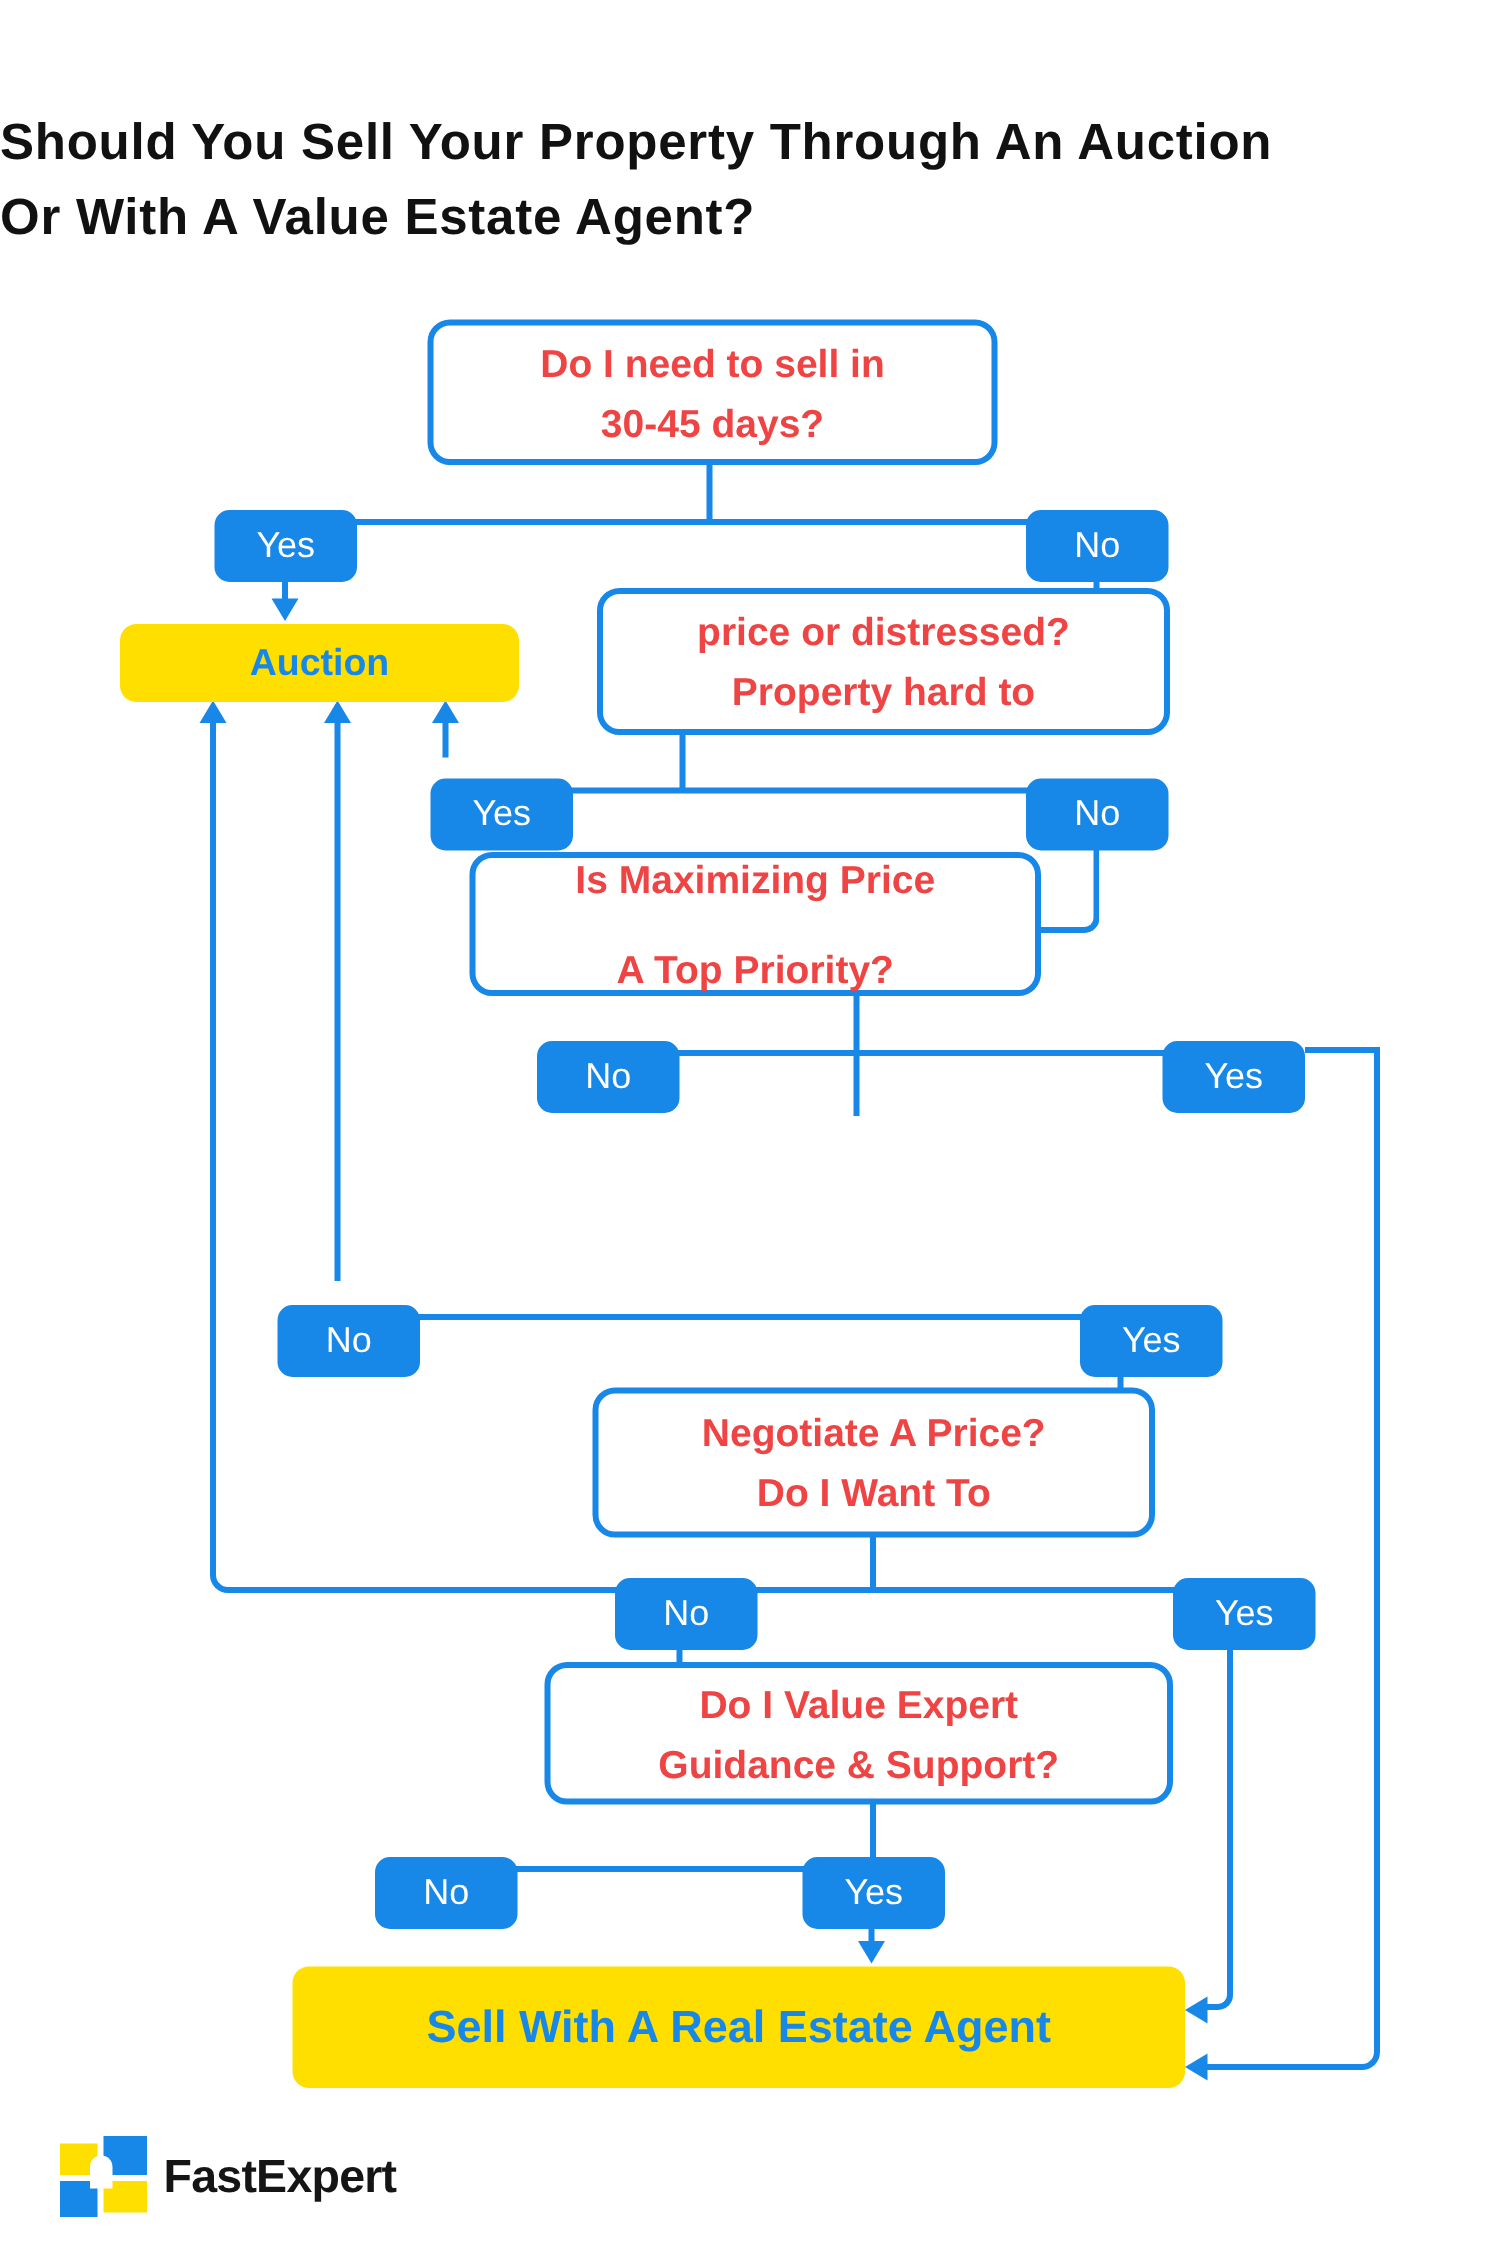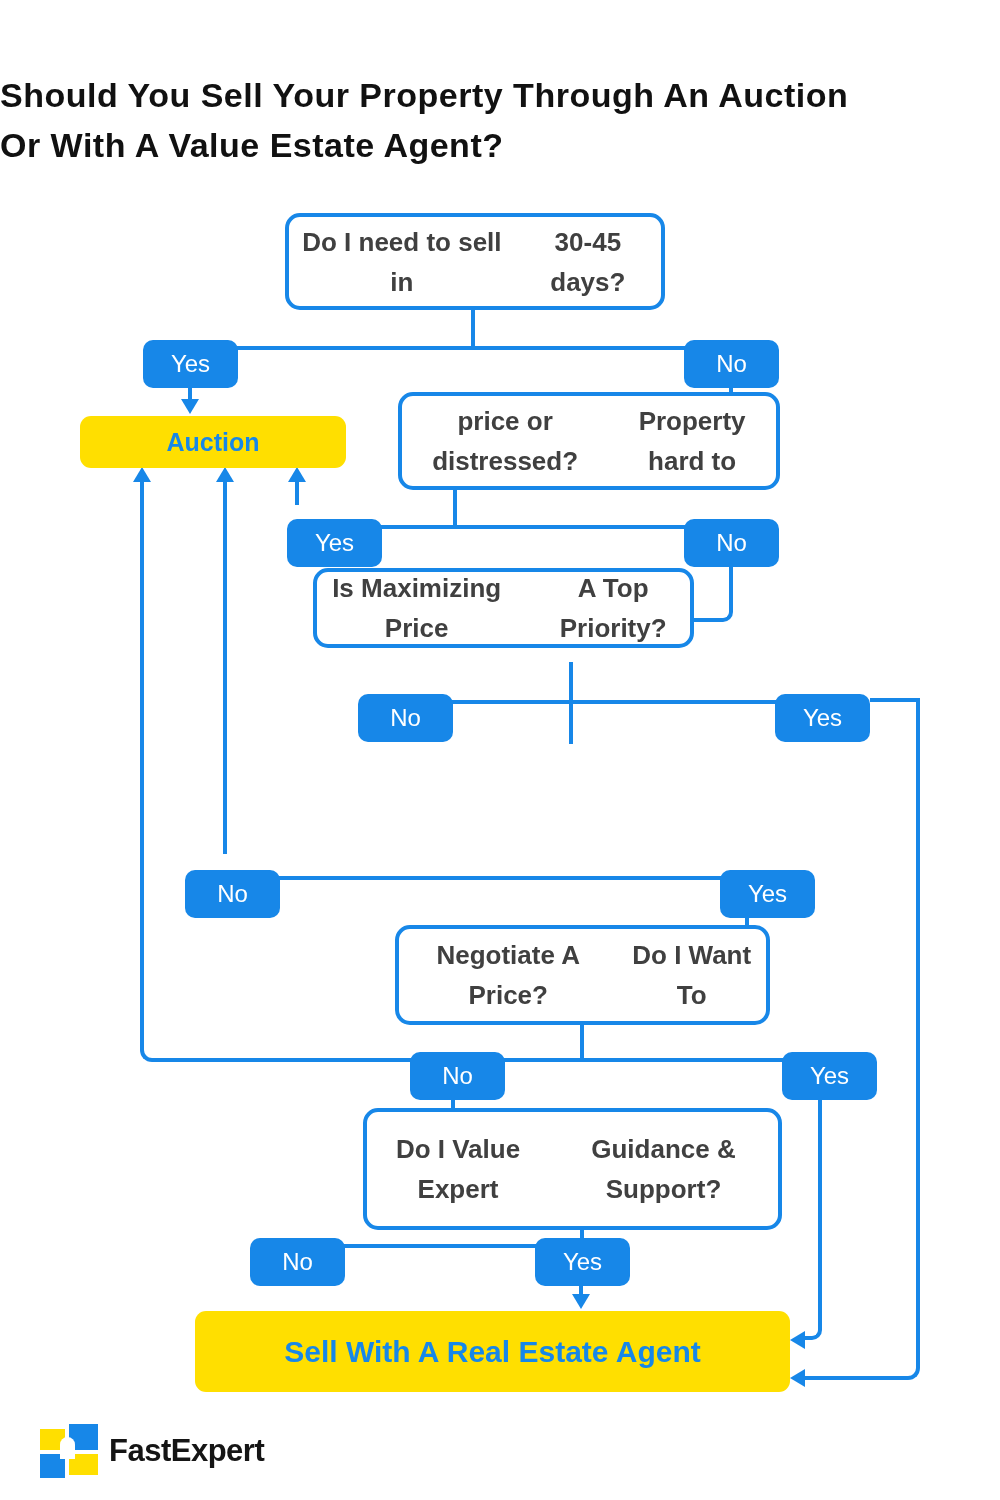--- a/index.html
+++ b/index.html
@@ -12,23 +12,23 @@
   #canvas{position:relative;width:1000px;height:1500px;background:#ffffff;overflow:hidden;}
 
   .title{
     position:absolute;left:0;top:46px;width:1000px;
     font-size:34px;font-weight:600;color:var(--ink);
     line-height:50px;letter-spacing:.5px;margin-top:24px;
   }
 
   .qbox{
     position:absolute;background:#ffffff;border:4px solid var(--blue);
-    border-radius:15px;display:flex;flex-direction:row;justify-content:center;
-    align-items:center;text-align:center;font-weight:700;font-size:26px;
-    color:#404040;line-height:40px;z-index:3;box-sizing:border-box;
+    border-radius:15px;display:flex;flex-direction:column;justify-content:center;
+    align-items:center;text-align:left;font-weight:700;font-size:26px;
+    color:#ef4444;line-height:40px;z-index:3;box-sizing:border-box;
   }
 
   .terminal{
     position:absolute;background:var(--yellow);border-radius:11px;
     display:flex;align-items:center;justify-content:center;
     font-weight:700;color:var(--blue);z-index:3;box-sizing:border-box;
   }
 
   .pill{
     position:absolute;width:95px;height:48px;background:var(--blue);
@@ -109,29 +109,29 @@
   <div class="arrow down" style="left:572px;top:1294px;"></div>
 
   <div class="qbox" style="left:285px;top:213px;width:380px;height:97px;">
     <div>Do I need to sell in</div>
     <div>30-45 days?</div>
   </div>
   <div class="qbox" style="left:398px;top:392px;width:382px;height:98px;">
     <div>price or distressed?</div>
     <div>Property hard to</div>
   </div>
-  <div class="qbox" style="left:313px;top:568px;width:381px;height:80px;gap:20px;">
+  <div class="qbox" style="left:313px;top:568px;width:381px;height:96px;gap:20px;">
     <div>Is Maximizing Price</div>
     <div>A Top Priority?</div>
   </div>
   <div class="qbox" style="left:395px;top:925px;width:375px;height:100px;">
     <div>Negotiate A Price?</div>
     <div>Do I Want To</div>
   </div>
-  <div class="qbox" style="left:363px;top:1108px;width:419px;height:122px;">
+  <div class="qbox" style="left:363px;top:1108px;width:419px;height:95px;">
     <div>Do I Value Expert</div>
     <div>Guidance &amp; Support?</div>
   </div>
 
   <div class="terminal" style="left:80px;top:416px;width:266px;height:52px;font-size:25px;">
     <span>Auction</span>
   </div>
   <div class="terminal" style="left:195px;top:1311px;width:595px;height:81px;font-size:30px;">
     <span>Sell With A Real Estate Agent</span>
   </div>

